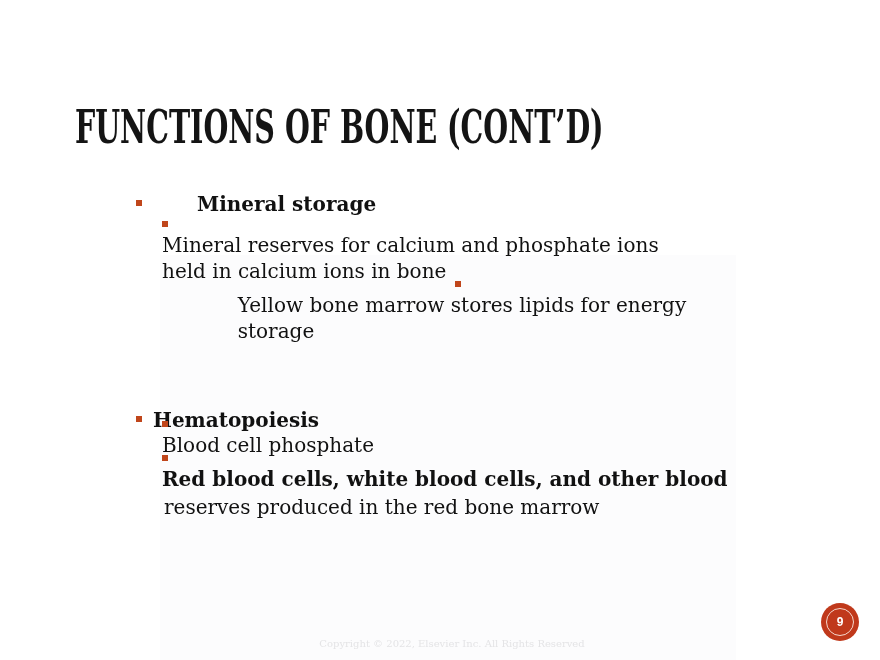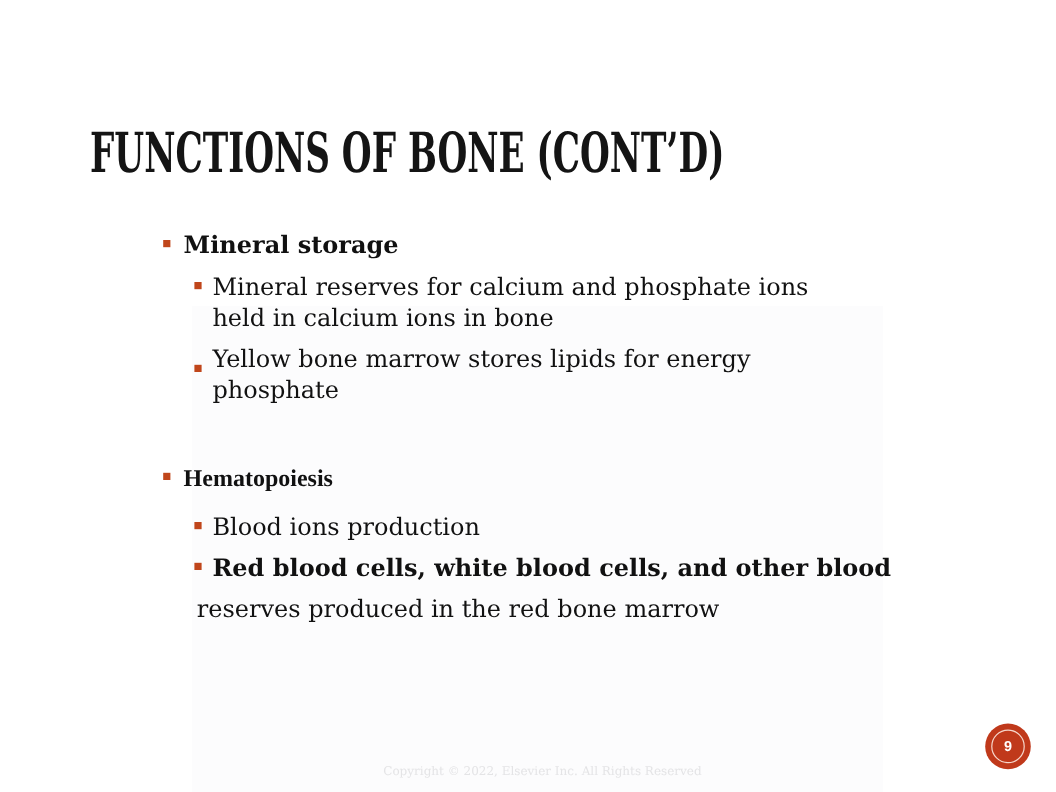--- a/index.html
+++ b/index.html
@@ -58,20 +58,21 @@
       white-space: nowrap;
     }
     .l2 {
       position: absolute;
       left: 26px;
       display: flex;
       align-items: baseline;
       font-size: 20px;
       line-height: 26px;
       width: 600px;
+      flex-direction: column;
     }
     .bullet {
       display: inline-block;
       width: 6px;
       height: 6px;
       background: #c0461b;
       margin-right: 11px;
       flex: 0 0 auto;
       position: relative;
       top: -5px;
@@ -127,50 +128,50 @@
 </head>
 <body>
 
 <div class="slide">
   <div class="bg-panel"></div>
 
   <h1 class="title">Functions of Bone (Cont’d)</h1>
 
   <div class="content">
 
-    <div class="l1" style="top:0px;">
+    <div class="l1" style="top:0px;gap:44px;">
       <span class="bullet"></span>
       <span>Mineral storage</span>
     </div>
 
     <div class="l2" style="top:34px;">
       <span class="bullet"></span>
       <span class="text">
         <span style="display:block">Mineral reserves for calcium and phosphate ions</span>
         <span style="display:block">held in calcium ions in bone</span>
       </span>
     </div>
 
     <div class="l2" style="top:94px;align-items:center;">
       <span class="bullet"></span>
       <span class="text">
         <span style="display:block">Yellow bone marrow stores lipids for energy</span>
-        <span style="display:block">phosphate</span>
+        <span style="display:block">storage</span>
       </span>
     </div>
 
-    <div class="l1" style="top:196px;font-family:Liberation Serif, serif;">
+    <div class="l1" style="top:216px;">
       <span class="bullet"></span>
       <span>Hematopoiesis</span>
     </div>
 
     <div class="l2" style="top:234px;">
       <span class="bullet"></span>
       <span class="text">
-        <span style="display:block">Blood ions production</span>
+        <span style="display:block">Blood cell phosphate</span>
       </span>
     </div>
 
     <div class="l2" style="top:268px;font-weight:bold;">
       <span class="bullet"></span>
       <span class="text">
         <span style="display:block">Red blood cells, white blood cells, and other blood</span>
       </span>
     </div>
 

